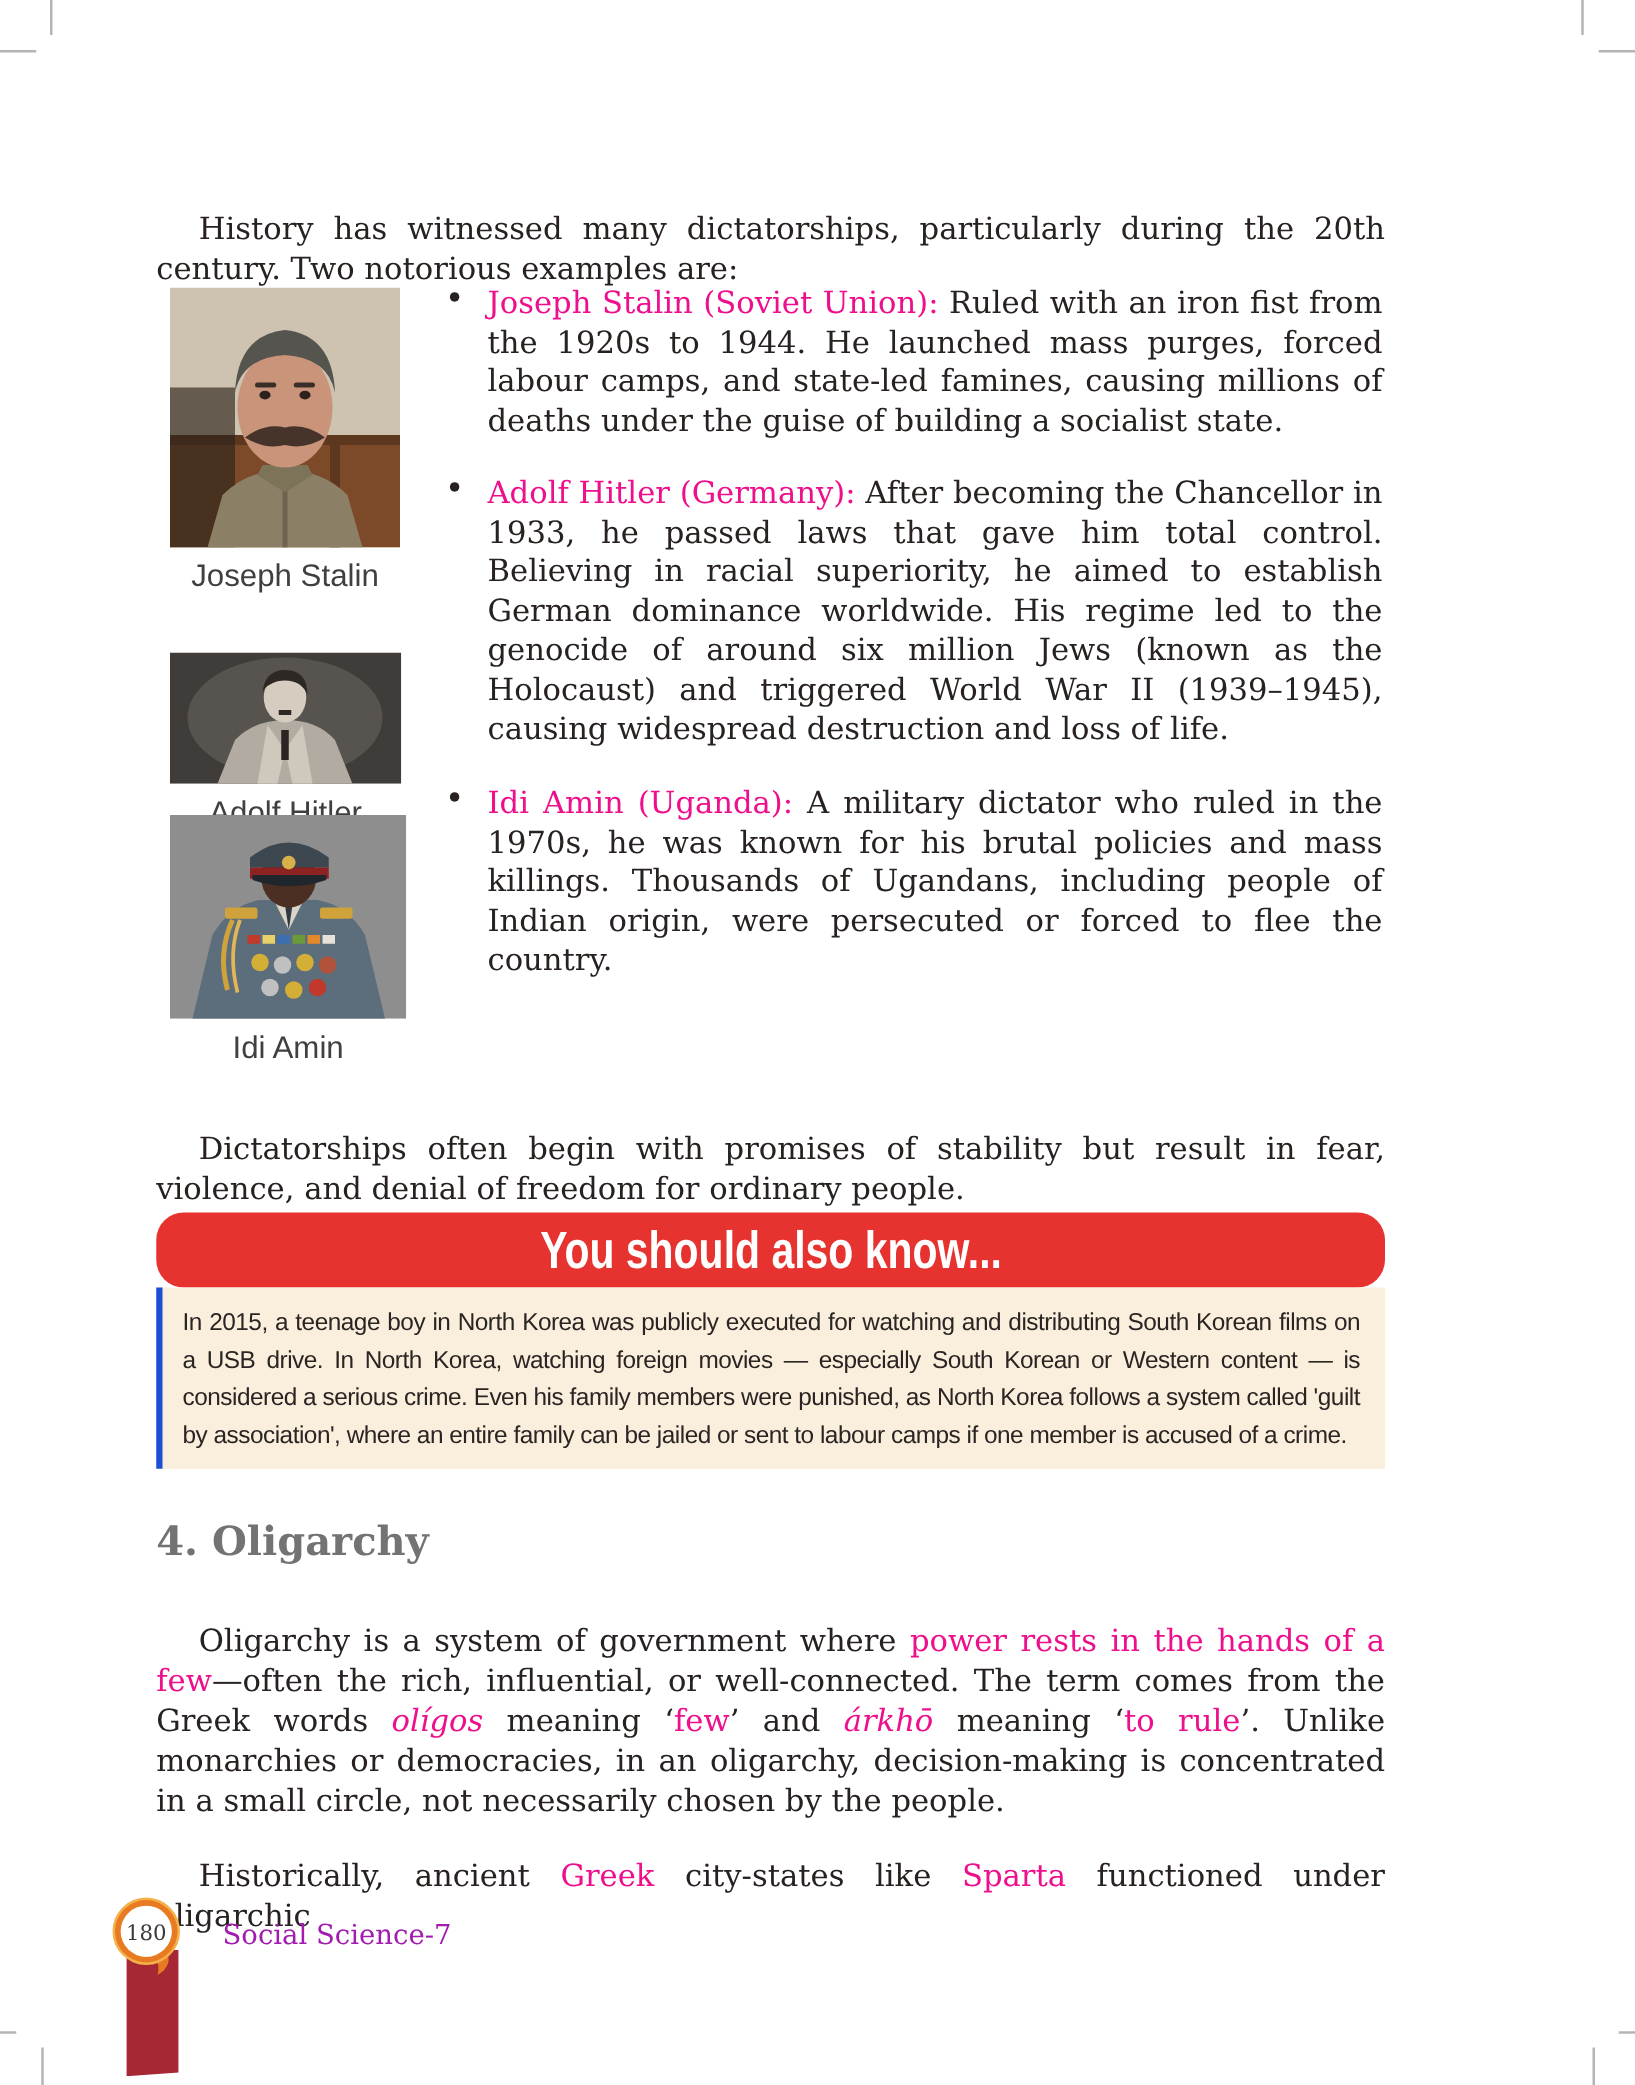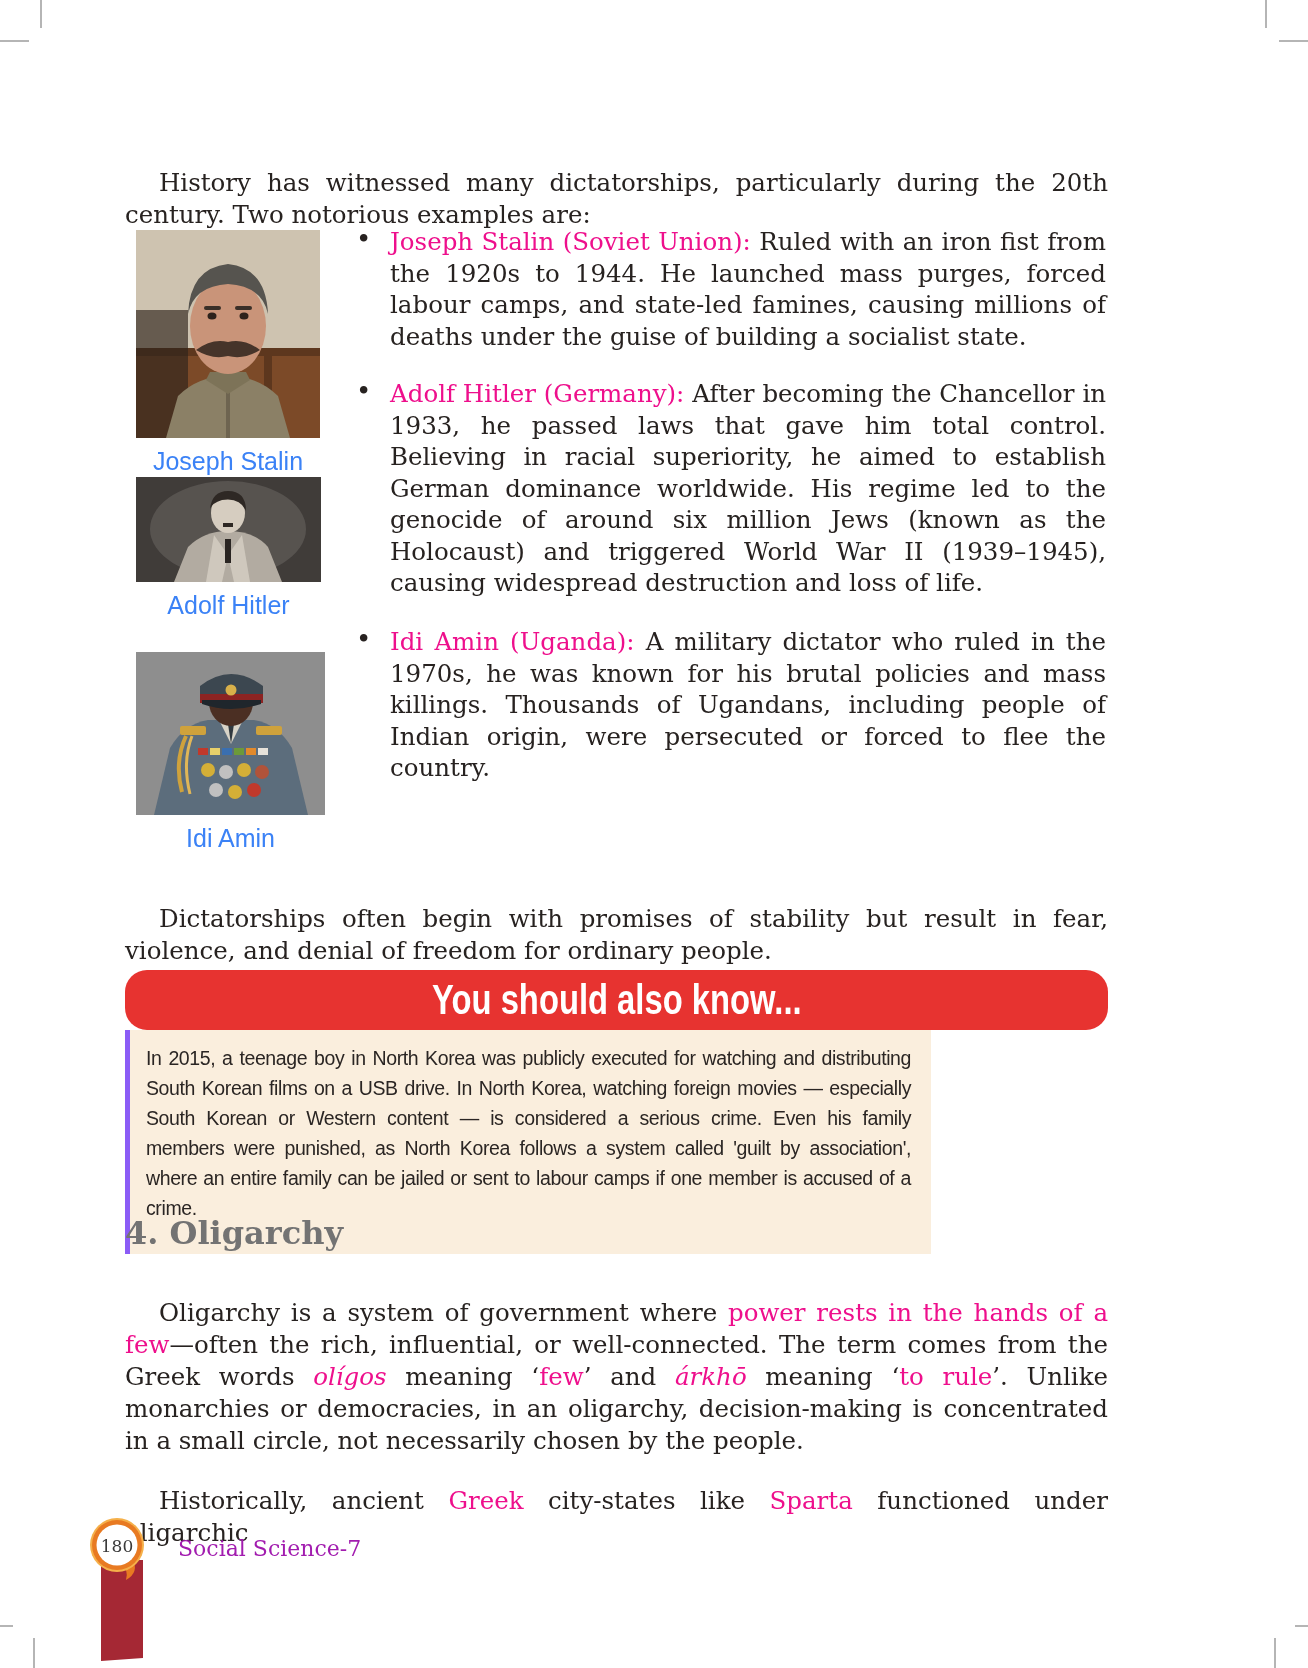--- a/index.html
+++ b/index.html
@@ -11,32 +11,32 @@
   
   .para{position:absolute;left:125px;width:983px;font-size:24.5px;line-height:32px;
         text-align:justify;color:#272220;}
   .indent{text-indent:34px;}
   .pink{color:#ee0f8c;margin-top:27px;}
   .pink-i{color:#ee0f8c;font-style:italic;}
   
   .figure{position:absolute;text-align:center;}
   .figure svg{display:block;}
   .caption{margin-top:9px;font-family:"Liberation Sans",sans-serif;font-size:25px;
-           color:#3b82f6;white-space:nowrap;}
+           color:#404040;white-space:nowrap;}
   
   .bullet{position:absolute;left:352px;width:754px;padding-left:38px;box-sizing:border-box;
           font-size:24.5px;line-height:31.5px;text-align:justify;}
   .bullet::before{content:"\2022";position:absolute;left:4px;top:-2px;font-size:26px;color:#272220;}
   
   .banner{position:absolute;left:125px;top:970px;width:983px;height:60px;background:#e73330;
           text-align:center;border-radius:22px;}
   .banner-title{display:inline-block;font-family:"Liberation Sans",sans-serif;font-weight:700;
           font-size:42px;line-height:60px;color:#ffffff;transform:scaleX(0.78);letter-spacing:0px;}
-  .knowbox{position:absolute;left:125px;top:1030px;width:806px;box-sizing:border-box;
-          background:#faeedd;border-left:5px solid #8b5cf6;padding:13px 20px 31px 16px;}
+  .knowbox{position:absolute;left:125px;top:1030px;width:983px;box-sizing:border-box;
+          background:#faeedd;border-left:5px solid #1d4ed8;padding:13px 20px 12px 16px;}
   .knowbox-text{font-family:"Liberation Sans",sans-serif;font-size:19.5px;line-height:30px;
           letter-spacing:-0.4px;text-align:justify;color:#2a2523;}
   
   .heading{position:absolute;left:125px;top:1214px;font-size:32px;font-weight:700;color:#737373;}
   
   .ribbon{position:absolute;left:101px;top:1560px;width:42px;height:101px;background:#a52834;
           clip-path:polygon(0 0,100% 0,100% 97%,0 100%);}
   .badge{position:absolute;left:86px;top:1514px;}
   .book-title{position:absolute;left:178px;top:1536px;font-size:22px;color:#a21caf;}
 </style>
@@ -70,21 +70,21 @@
       <path d="M52 84 Q54 38 92 34 Q130 38 132 84 Q126 56 92 54 Q58 56 52 84 Z" fill="#56544f"></path>
       <ellipse cx="76" cy="86" rx="4.5" ry="3.5" fill="#2d221c"></ellipse>
       <ellipse cx="108" cy="86" rx="4.5" ry="3.5" fill="#2d221c"></ellipse>
       <rect x="68" y="76" width="17" height="4" rx="2" fill="#3a2f28"></rect>
       <rect x="99" y="76" width="17" height="4" rx="2" fill="#3a2f28"></rect>
       <path d="M60 120 Q76 108 92 112 Q108 108 124 120 Q108 130 92 126 Q76 130 60 120 Z" fill="#46342a"></path>
     </svg>
     <figcaption class="caption">Joseph Stalin</figcaption>
   </figure>
 
-  <figure class="figure" style="left:136px;top:477px;width:185px;margin:0;">
+  <figure class="figure" style="left:136px;top:522px;width:185px;margin:0;">
     <svg width="185" height="105" viewBox="0 0 185 105">
       <rect width="185" height="105" fill="#403c39"></rect>
       <ellipse cx="92" cy="52" rx="78" ry="48" fill="#6a6662" opacity="0.55"></ellipse>
       <path d="M38 105 L52 70 Q68 54 92 54 Q118 54 132 70 L146 105 Z" fill="#b2aba1"></path>
       <path d="M78 58 L92 78 L86 105 L70 105 Z" fill="#cfc8bd"></path>
       <path d="M106 58 L92 78 L98 105 L114 105 Z" fill="#cfc8bd"></path>
       <rect x="89" y="62" width="6" height="24" fill="#2a2522"></rect>
       <ellipse cx="92" cy="36" rx="17" ry="20" fill="#d6cdc0"></ellipse>
       <path d="M74 32 Q76 14 92 14 Q110 14 110 34 Q104 20 86 23 Q76 26 74 32 Z" fill="#2e2824"></path>
       <rect x="87" y="46" width="10" height="4" fill="#2e2824"></rect>

